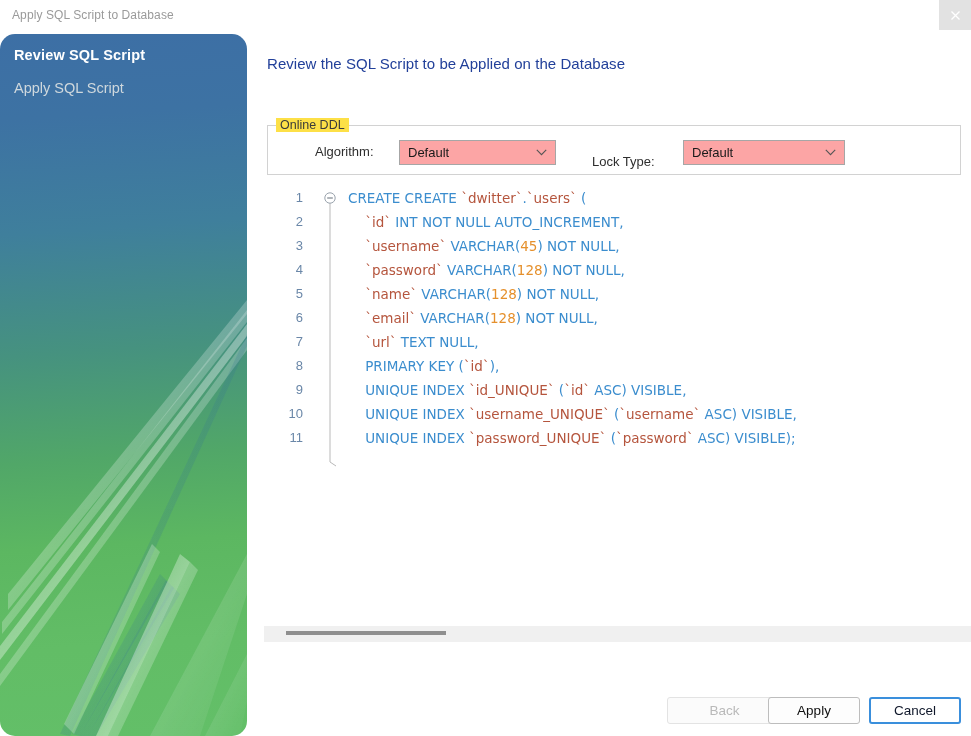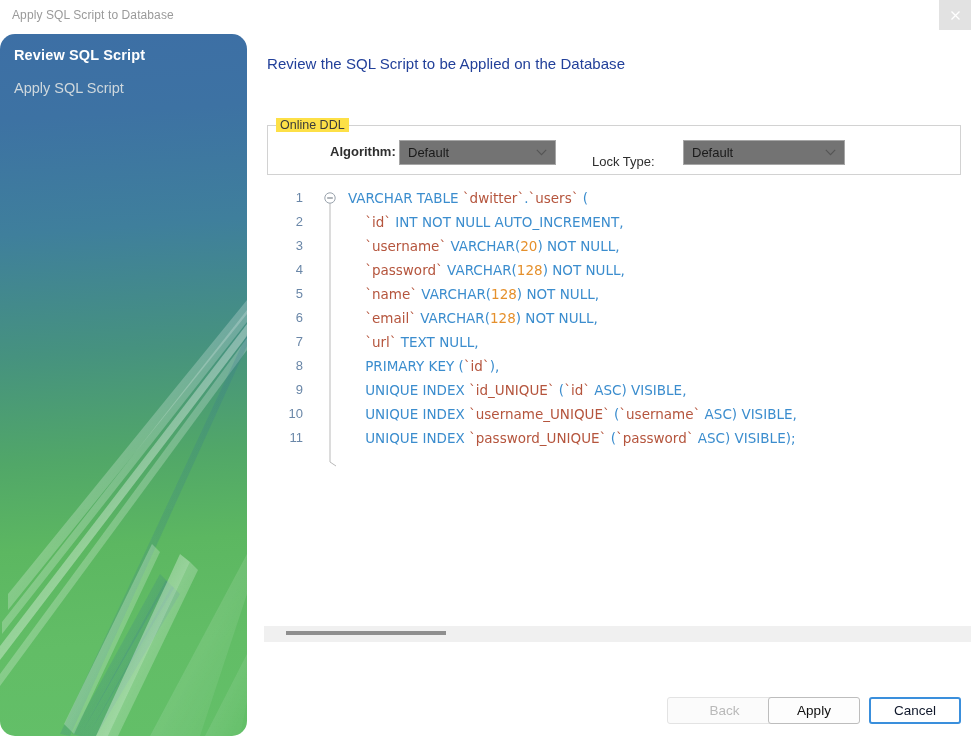--- a/index.html
+++ b/index.html
@@ -123,28 +123,28 @@
     font-size: 12.5px;
     color: #3a3a3a;
     white-space: nowrap;
   }
   .ddl-label {
     position: absolute;
     font-size: 13px;
     color: #2e2e2e;
     white-space: nowrap;
   }
-  .ddl-label.algo  { left: 62px;  top: 18px; font-weight: bold; }
+  .ddl-label.algo  { left: 47px;  top: 18px; }
   .ddl-label.lock  { left: 324px; top: 28px; }
 
   .dd {
     position: absolute;
     height: 25px;
     border: 1px solid #a6a6a6;
-    background: #737373;
+    background: #fca5a5;
     cursor: pointer;
   }
   .dd.algo { left: 131px; top: 14px; width: 157px; }
   .dd.lock { left: 415px; top: 14px; width: 162px; }
   .dd-value {
     position: absolute;
     left: 8px; top: 4px;
     font-size: 13px;
     color: #1a1a1a;
     white-space: nowrap;
@@ -330,23 +330,23 @@
     </div>
 
     <div class="editor">
       <svg class="fold-rail" viewBox="0 0 16 288">
         <line x1="8" y1="12" x2="8" y2="276" stroke="#b9b9b9" stroke-width="1"></line>
         <line x1="8" y1="276" x2="14" y2="280" stroke="#b9b9b9" stroke-width="1"></line>
         <circle cx="8" cy="12" r="5.2" fill="#ffffff" stroke="#9aa3ad" stroke-width="1"></circle>
         <line x1="5.2" y1="12" x2="10.8" y2="12" stroke="#6f7882" stroke-width="1.1"></line>
       </svg>
       <div>
-          <div class="code-line"><span class="lineno">1</span><span class="codetext"><span class="kw">VARCHAR TABLE </span><span class="idq">`dwitter`</span><span class="pn">.</span><span class="idq">`users`</span><span class="pn"> (</span></span></div>
+          <div class="code-line"><span class="lineno">1</span><span class="codetext"><span class="kw">CREATE CREATE </span><span class="idq">`dwitter`</span><span class="pn">.</span><span class="idq">`users`</span><span class="pn"> (</span></span></div>
           <div class="code-line"><span class="lineno">2</span><span class="codetext"><span class="pn">    </span><span class="idq">`id`</span><span class="kw"> INT NOT NULL AUTO_INCREMENT,</span></span></div>
-          <div class="code-line"><span class="lineno">3</span><span class="codetext"><span class="pn">    </span><span class="idq">`username`</span><span class="kw"> VARCHAR(</span><span class="num">20</span><span class="kw">) NOT NULL,</span></span></div>
+          <div class="code-line"><span class="lineno">3</span><span class="codetext"><span class="pn">    </span><span class="idq">`username`</span><span class="kw"> VARCHAR(</span><span class="num">45</span><span class="kw">) NOT NULL,</span></span></div>
           <div class="code-line"><span class="lineno">4</span><span class="codetext"><span class="pn">    </span><span class="idq">`password`</span><span class="kw"> VARCHAR(</span><span class="num">128</span><span class="kw">) NOT NULL,</span></span></div>
           <div class="code-line"><span class="lineno">5</span><span class="codetext"><span class="pn">    </span><span class="idq">`name`</span><span class="kw"> VARCHAR(</span><span class="num">128</span><span class="kw">) NOT NULL,</span></span></div>
           <div class="code-line"><span class="lineno">6</span><span class="codetext"><span class="pn">    </span><span class="idq">`email`</span><span class="kw"> VARCHAR(</span><span class="num">128</span><span class="kw">) NOT NULL,</span></span></div>
           <div class="code-line"><span class="lineno">7</span><span class="codetext"><span class="pn">    </span><span class="idq">`url`</span><span class="kw"> TEXT NULL,</span></span></div>
           <div class="code-line"><span class="lineno">8</span><span class="codetext"><span class="kw">    PRIMARY KEY (</span><span class="idq">`id`</span><span class="kw">),</span></span></div>
           <div class="code-line"><span class="lineno">9</span><span class="codetext"><span class="kw">    UNIQUE INDEX </span><span class="idq">`id_UNIQUE`</span><span class="kw"> (</span><span class="idq">`id`</span><span class="kw"> ASC) VISIBLE,</span></span></div>
           <div class="code-line"><span class="lineno">10</span><span class="codetext"><span class="kw">    UNIQUE INDEX </span><span class="idq">`username_UNIQUE`</span><span class="kw"> (</span><span class="idq">`username`</span><span class="kw"> ASC) VISIBLE,</span></span></div>
           <div class="code-line"><span class="lineno">11</span><span class="codetext"><span class="kw">    UNIQUE INDEX </span><span class="idq">`password_UNIQUE`</span><span class="kw"> (</span><span class="idq">`password`</span><span class="kw"> ASC) VISIBLE);</span></span></div>
         </div>
     </div>

